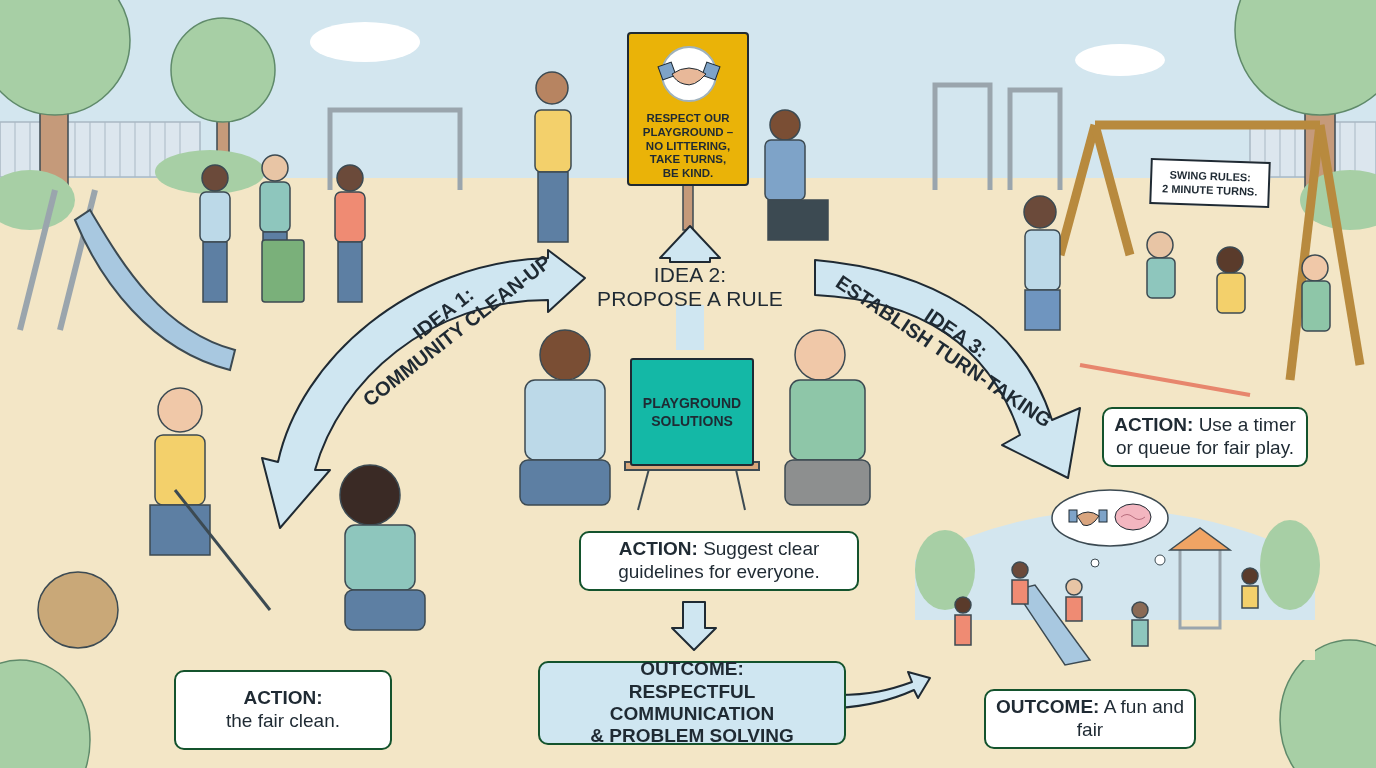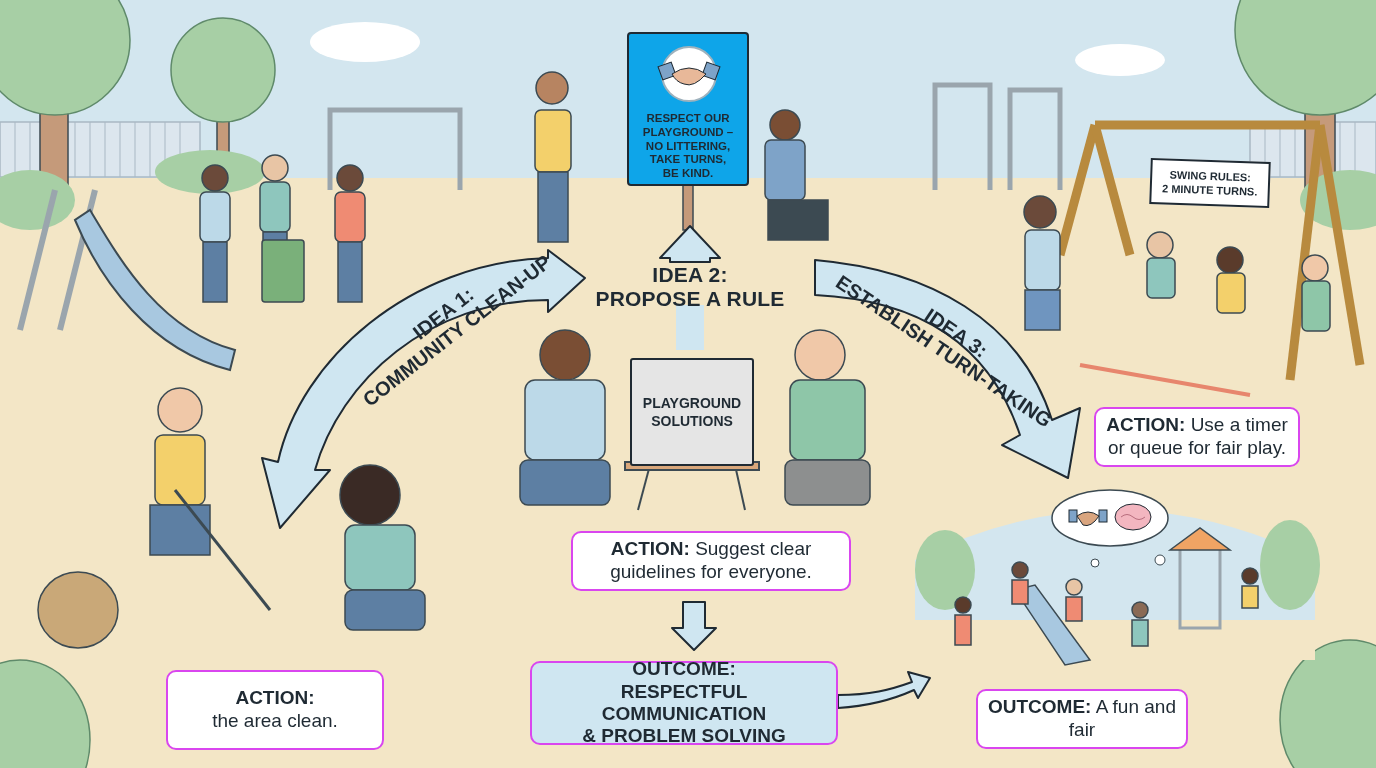--- a/index.html
+++ b/index.html
@@ -1,26 +1,26 @@
 <!DOCTYPE html>
 <html><head>
 <meta charset="utf-8">
 <style>
   html,body{margin:0;padding:0;}
   body{width:1376px;height:768px;overflow:hidden;position:relative;font-family:"Liberation Sans",sans-serif;background:#f3e6c6;}
   .scene{position:absolute;inset:0;}
   .label{position:absolute;text-align:center;color:#1f2a33;}
-  .box{position:absolute;background:#fff;border:2px solid #d946ef;border-radius:10px;box-sizing:border-box;display:flex;flex-direction:column;align-items:center;justify-content:center;text-align:center;color:#1f2a33;font-size:19px;line-height:1.2;padding:4px 10px;}
+  .box{position:absolute;background:#fff;border:2px solid #14532d;border-radius:10px;box-sizing:border-box;display:flex;flex-direction:column;align-items:center;justify-content:center;text-align:center;color:#1f2a33;font-size:19px;line-height:1.2;padding:4px 10px;margin-left:8px;}
   .box b{font-weight:bold;}
   .box.blue{background:#cfe6f1;}
-  .idea2{font-weight:bold;font-size:21px;line-height:1.15;letter-spacing:0.2px;}
-  .sign{position:absolute;left:627px;top:32px;width:122px;height:154px;background:#0ea5e9;border:2px solid #1f2a33;border-radius:4px;box-sizing:border-box;}
+  .idea2{font-weight:normal;font-size:21px;line-height:1.15;letter-spacing:0.2px;}
+  .sign{position:absolute;left:627px;top:32px;width:122px;height:154px;background:#eab308;border:2px solid #1f2a33;border-radius:4px;box-sizing:border-box;}
   .sign-text{position:absolute;left:0;right:0;top:78px;text-align:center;font-size:11.5px;font-weight:bold;line-height:1.2;color:#1f2a33;}
   .swing-sign{position:absolute;left:1150px;top:160px;width:120px;height:46px;background:#fff;border:2px solid #1f2a33;box-sizing:border-box;transform:rotate(2deg);display:flex;flex-direction:column;align-items:center;justify-content:center;font-size:11px;font-weight:bold;color:#1f2a33;line-height:1.3;}
-  .flip{position:absolute;left:630px;top:358px;width:124px;height:108px;background:#e5e5e5;border:2px solid #1f2a33;border-radius:3px;box-sizing:border-box;display:flex;flex-direction:column;align-items:center;justify-content:center;font-size:14px;font-weight:bold;color:#1f2a33;line-height:1.3;}
+  .flip{position:absolute;left:630px;top:358px;width:124px;height:108px;background:#14b8a6;border:2px solid #1f2a33;border-radius:3px;box-sizing:border-box;display:flex;flex-direction:column;align-items:center;justify-content:center;font-size:14px;font-weight:bold;color:#1f2a33;line-height:1.3;}
 </style>
 </head>
 <body>
 
 <div class="scene">
   <svg width="1376" height="768" viewBox="0 0 1376 768" style="position:absolute;left:0;top:0">
 
     <rect x="0" y="0" width="1376" height="190" fill="#d3e6ef"></rect>
     <ellipse cx="365" cy="42" rx="55" ry="20" fill="#ffffff"></ellipse>
     <ellipse cx="1120" cy="60" rx="45" ry="16" fill="#ffffff"></ellipse>
@@ -226,21 +226,21 @@
   <div>PROPOSE A RULE</div>
 </div>
 
 <div class="label" style="left:820px;top:320px;width:260px;transform:rotate(34deg);font-weight:bold;font-size:20px;line-height:1.1;">
   <div>IDEA 3:</div>
   <div>ESTABLISH TURN-TAKING</div>
 </div>
 
 <div class="box" style="left:166px;top:670px;width:218px;height:80px;">
   <b>ACTION:</b>
-  <div>the area clean.</div>
+  <div>the fair clean.</div>
 </div>
 
 <div class="box" style="left:571px;top:531px;width:280px;height:60px;">
   <div><b>ACTION:</b> <span>Suggest clear</span></div>
   <div>guidelines for everyone.</div>
 </div>
 
 <div class="box" style="left:1094px;top:407px;width:206px;height:60px;">
   <div><b>ACTION:</b> <span>Use a timer</span></div>
   <div>or queue for fair play.</div>

